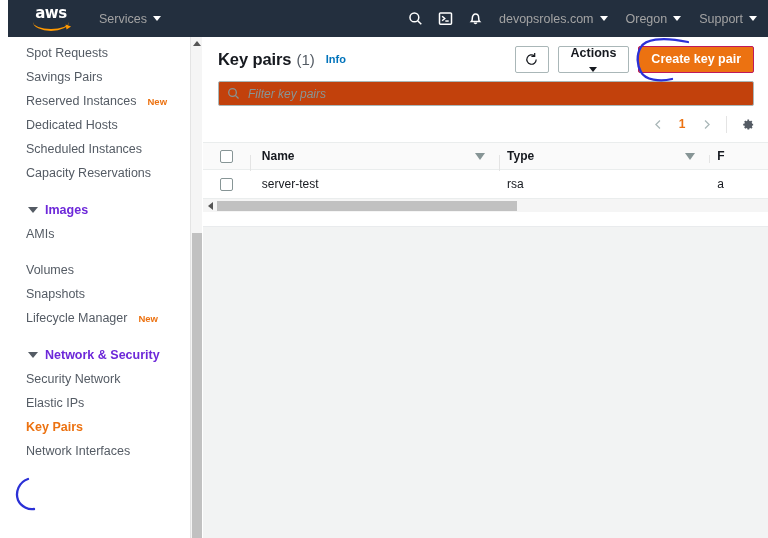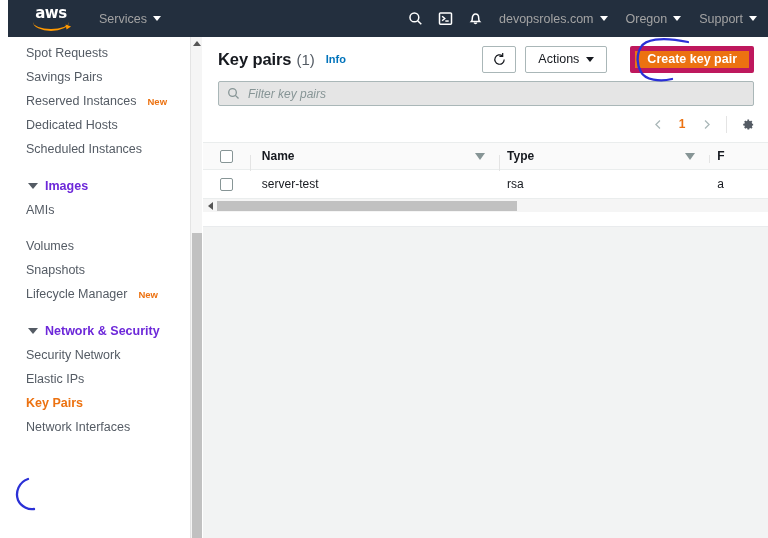--- a/index.html
+++ b/index.html
@@ -105,38 +105,38 @@
     display: flex; align-items: center; height: 44px; padding: 0 14px 0 15px;
   }
   .panel-title {
     font-size: 16.5px; font-weight: bold; color: #16191f; letter-spacing: -0.1px;
   }
   .panel-count { font-size: 15px; color: #545b64; margin-left: 5px; font-weight: normal; }
   .info-link { font-size: 11px; color: #0073bb; margin-left: 11px; font-weight: bold; }
   .head-spacer { flex: 1; }
   .btn {
     height: 27px; border: 1px solid #aab7b8; border-radius: 2px; background: #ffffff;
-    font-size: 12.5px; color: #16191f; font-weight: normal;
+    font-size: 12.5px; color: #16191f; font-weight: bold;
     display: flex; align-items: center; justify-content: center; gap: 7px;
-    padding: 0 12px; white-space: nowrap;
+    padding: 0 12px; white-space: nowrap; flex-direction: column;
   }
   .btn.refresh { width: 34px; padding: 0; }
   .btn-primary {
-    height: 27px; border: 5px solid #be185d; border-radius: 2px; background: #ec7211;
+    height: 27px; border: 1px solid #be185d; border-radius: 2px; background: #ec7211;
     color: #ffffff; font-size: 12.5px; font-weight: bold; padding: 0 12px;
-    display: flex; align-items: center; margin-left: 23px;
+    display: flex; align-items: center; margin-left: 9px;
   }
   .caret-dark {
     width: 0; height: 0; border-left: 4.5px solid transparent;
     border-right: 4.5px solid transparent; border-top: 5.5px solid #16191f;
   }
 
   .filter-row { padding: 0 14px 0 15px; }
   .filter-box {
-    height: 25px; border: 1px solid #aab7b8; border-radius: 2px; background: #e5e5e5;
+    height: 25px; border: 1px solid #aab7b8; border-radius: 2px; background: #c2410c;
     display: flex; align-items: center; gap: 8px; padding: 0 8px;
   }
   .filter-box input {
     border: 0; outline: 0; flex: 1; font-size: 12px; color: #16191f;
     font-family: "Liberation Sans", sans-serif; background: transparent;
   }
   .filter-box input::placeholder { color: #879596; font-style: italic; }
 
   .pager-row {
     height: 36px; display: flex; align-items: center; justify-content: flex-end;
@@ -264,20 +264,23 @@
         </div>
         <div class="side-link">
           <span>Reserved Instances</span>
           <span class="badge-new">New</span>
         </div>
         <div class="side-link">
           <span>Dedicated Hosts</span>
         </div>
         <div class="side-link">
           <span>Scheduled Instances</span>
+        </div>
+        <div class="side-link">
+          <span>Capacity Reservations</span>
         </div>
         <div class="side-gap"></div>
         <div class="side-link group">
           <span class="grp-caret"></span>
           <span>Images</span>
         </div>
         <div class="side-link">
           <span>AMIs</span>
         </div>
         <div class="side-gap"></div>

